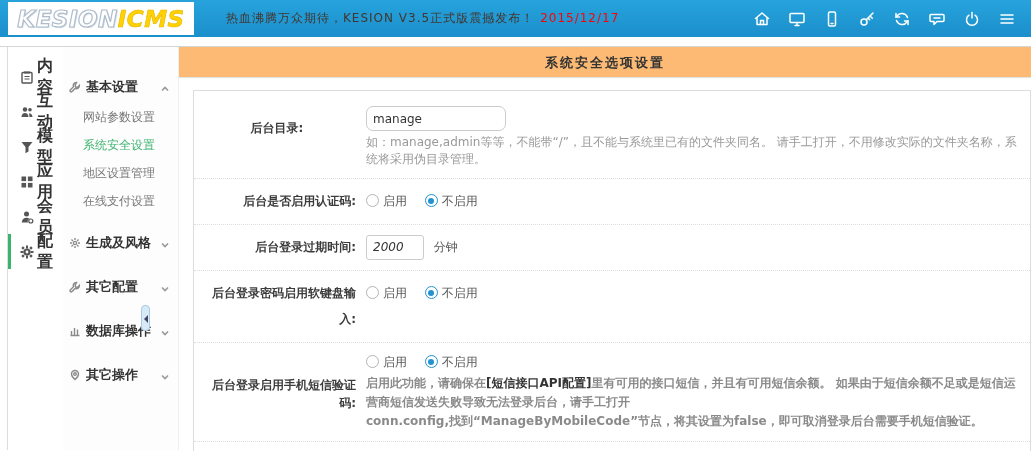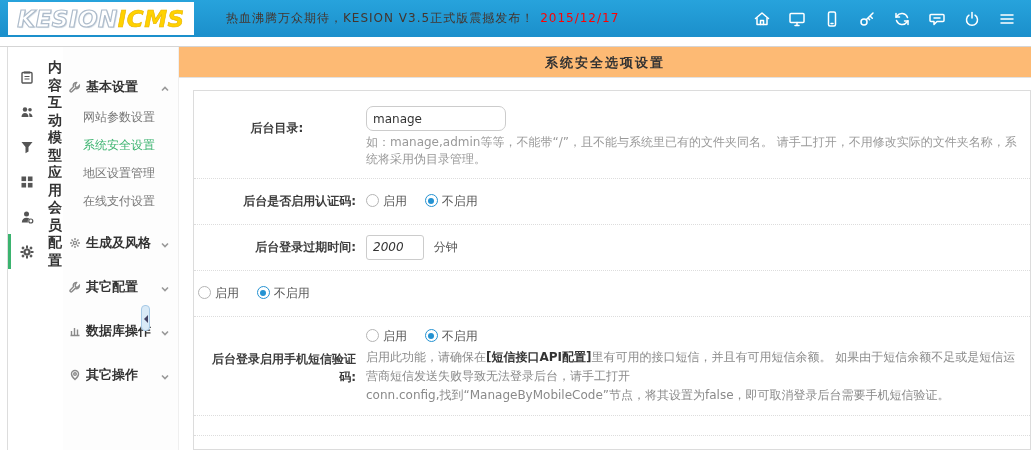--- a/index.html
+++ b/index.html
@@ -17,22 +17,22 @@
   .top-icons { margin-left:auto; display:flex; align-items:center; gap:15px; margin-right:14px; }
   .tico { width:20px; height:20px; color:#fff; cursor:pointer; display:flex; align-items:center; justify-content:center; }
   .tico svg { width:18px; height:18px; stroke:currentColor; fill:none; stroke-width:1.5; stroke-linecap:round; stroke-linejoin:round; }
 
   
   .page { margin-top:9px; border-top:1px solid #d5d5d5; height:404px; display:flex; position:relative; }
   .edge { width:8px; border-right:1px solid #ddd; }
 
   
   .pnav { width:55px; padding-top:12px; }
-  .pnav-item { height:35px; display:flex; align-items:center; gap:14px; padding-left:9px; border-left:3px solid transparent;
-    font-weight:bold; font-size:14px; color:#333; cursor:pointer; }
+  .pnav-item { height:35px; display:flex; align-items:center; gap:3px; padding-left:9px; border-left:3px solid transparent;
+    font-weight:bold; font-size:16px; color:#333; cursor:pointer; }
   .pnav-item.active { border-left-color:#3bb36f; }
   .pnav-item svg { width:14px; height:14px; fill:#555; stroke:#555; flex:none; }
 
   
   .snav { width:116px; padding-top:12px; border-right:1px solid #efefef; background:#fdfdfd; }
   .sgroup-h { height:32px; display:flex; align-items:center; gap:5px; padding:0 8px 0 6px; font-weight:bold; font-size:13px; color:#333; cursor:pointer;margin-top:12px; }
   .sgroup-h svg.gi { width:12px; height:12px; fill:none; stroke:#8a8a8a; stroke-width:1.4; flex:none; }
   .sgroup-h .chev { margin-left:auto; width:10px; height:10px; }
   .sgroup-h .chev svg { width:10px; height:10px; fill:none; stroke:#999; stroke-width:1.6; }
   .ssub { height:28px; line-height:28px; padding-left:20px; color:#777; cursor:pointer; }
@@ -54,21 +54,21 @@
   input.txt { border:1px solid #ccc; border-radius:3px; height:25px; padding:0 6px; font-size:12px; color:#333;
     font-family:"DejaVu Sans","Liberation Sans",sans-serif; }
   .hint { color:#999; margin-top:3px; }
   .unit { margin-left:6px; color:#555; }
   .radio { width:13px; height:13px; border:1px solid #b5b5b5; border-radius:50%; display:inline-block; background:#fff;
     vertical-align:-2px; margin-right:4px; cursor:pointer; position:relative; }
   .radio.on { border-color:#2492d2; }
   .radio.on::after { content:""; position:absolute; inset:2.5px; background:#2492d2; border-radius:50%; }
   .ropt { margin-right:14px; cursor:pointer; color:#555; }
   .radio-line { line-height:26px; }
-  .desc { color:#8a8a8a; line-height:19px; margin-top:2px; }
+  .desc { color:#8a8a8a; line-height:19px; margin-top:2px;font-weight:bold; }
   .desc b { color:#333; }
   .top-pad-label { line-height:18px; padding-top:24px; }
 </style>
 </head>
 <body>
 
 <div class="topbar">
   <div class="logo-box">
     <span class="logo-a">KESION</span>
       <span class="logo-b">ICMS</span>
@@ -272,20 +272,21 @@
 
       <div class="row">
         <div class="rlabel">后台登录过期时间:</div>
         <div class="rbody radio-line">
           <input class="txt" style="width: 58px; font-style: italic;" type="text" value="2000">
           <span class="unit">分钟</span>
         </div>
       </div>
 
       <div class="row">
+        <div class="rlabel">后台登录密码启用软键盘输入:</div>
         <div class="rbody radio-line">
           <span class="ropt"><span class="radio"></span><span>启用</span></span>
           <span class="ropt"><span class="radio on"></span><span>不启用</span></span>
         </div>
       </div>
 
       <div class="row">
         <div class="rlabel top-pad-label">后台登录启用手机短信验证码:</div>
         <div class="rbody">
           <div class="radio-line" style="line-height:20px;">

